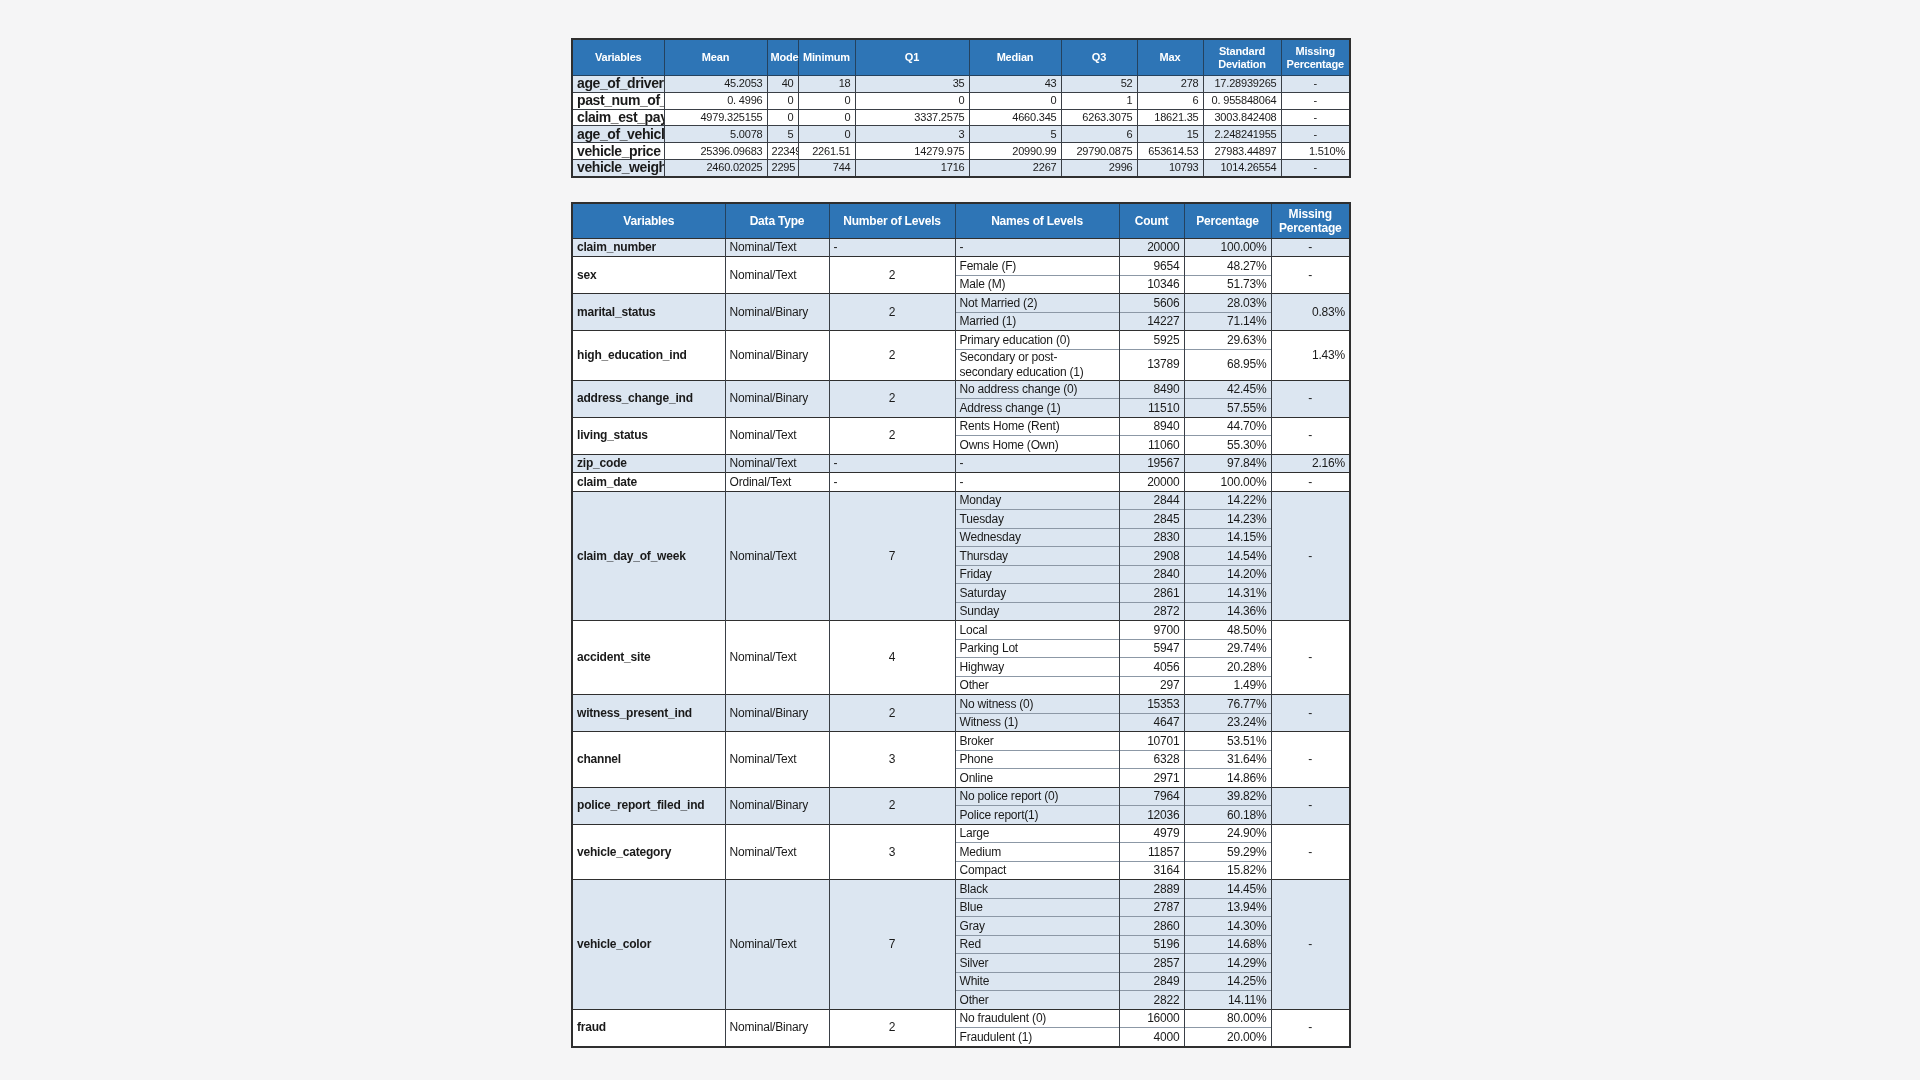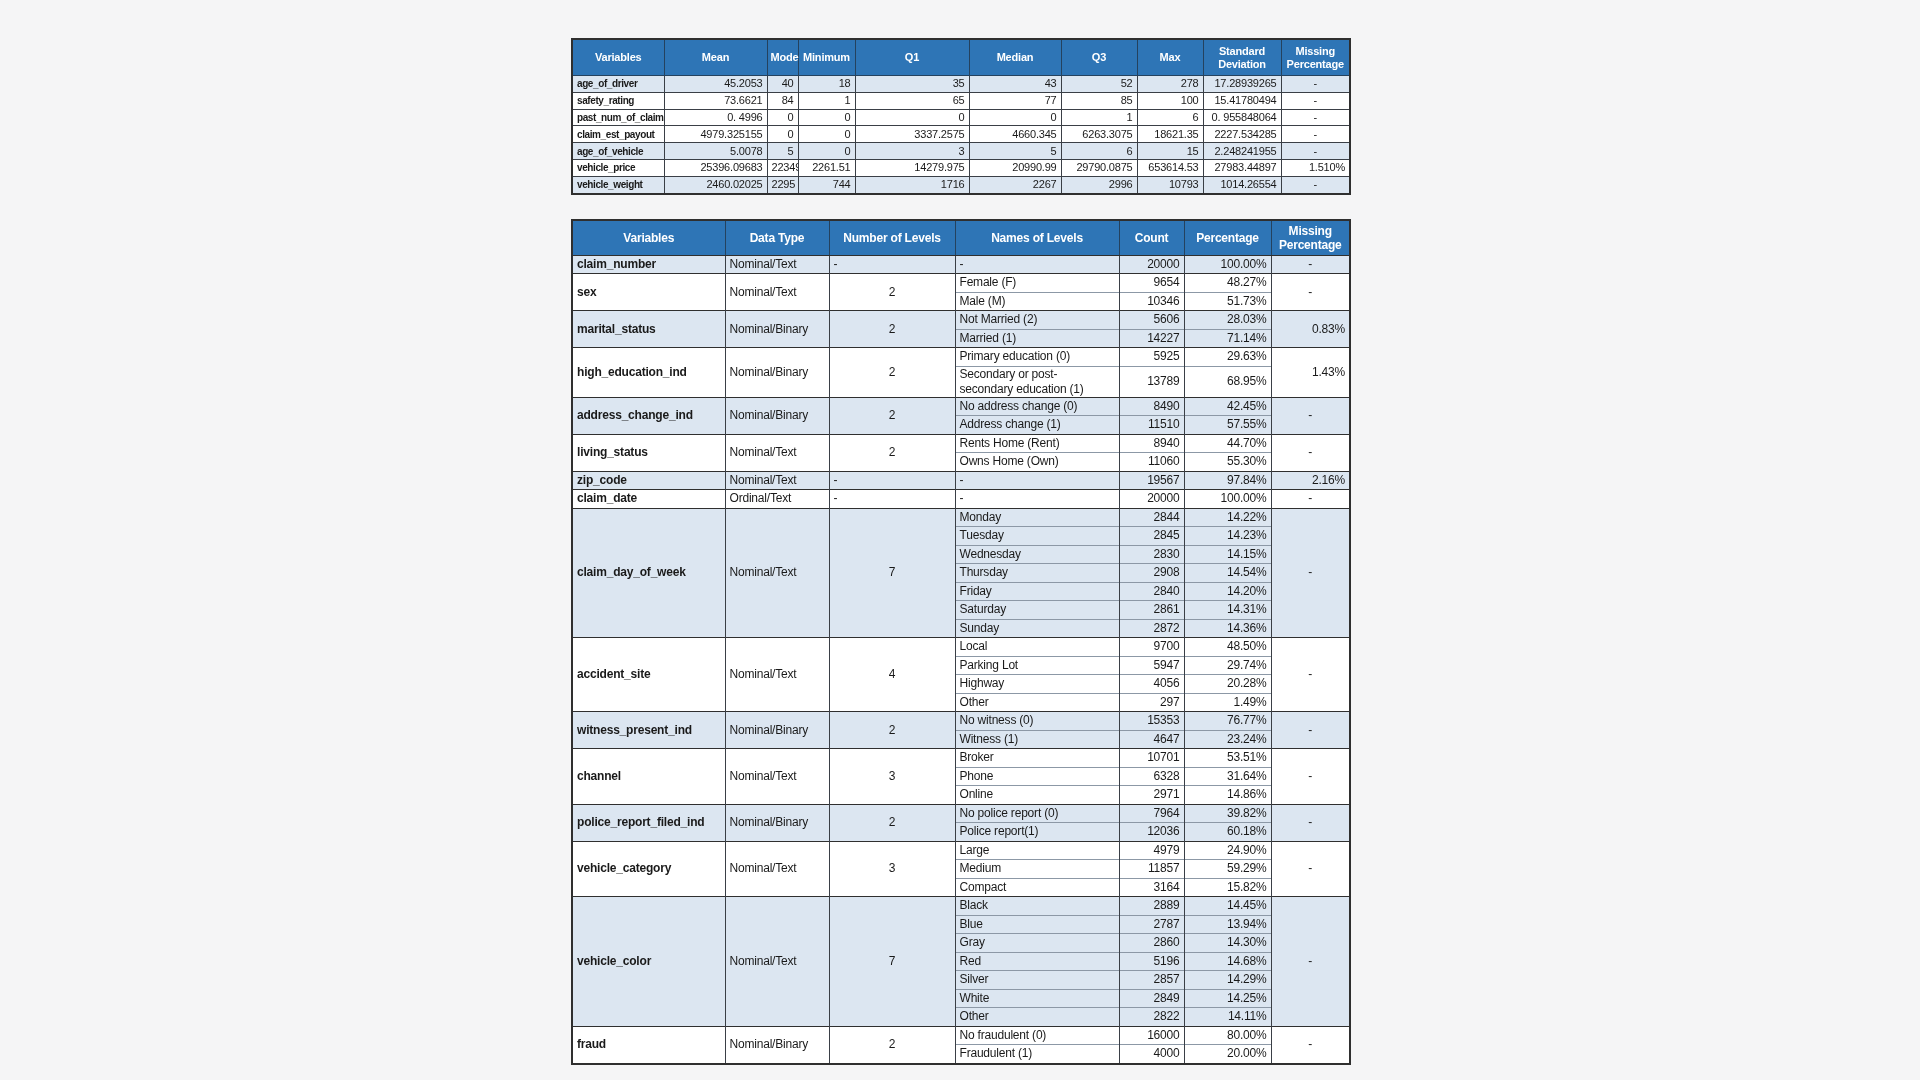--- a/index.html
+++ b/index.html
@@ -52,21 +52,21 @@
 
   
   #summary-table { border: 2px solid #2f2f2f; }
   #summary-table th { height: 31px; font-size: 11px; line-height: 13px; }
   #summary-table td {
     border: 1px solid #3a3f46;
     height: 15.8px;
     font-size: 11px;
     line-height: 13px;
   }
-  #summary-table td.var { font-size: 10px; letter-spacing: -0.4px; }
+  #summary-table td.var { font-size: 14px; letter-spacing: -0.4px; }
 
   
   #levels-table { border: 2px solid #2f2f2f; }
   #levels-table th { height: 30px; font-size: 12px; line-height: 14px; }
   #levels-table td {
     font-size: 12px;
     line-height: 15px;
     height: 17.5px;
     border-left: 1px solid #3a3f46;
     border-right: 1px solid #3a3f46;
@@ -116,53 +116,41 @@
           <td class="num">40</td>
           <td class="num">18</td>
           <td class="num">35</td>
           <td class="num">43</td>
           <td class="num">52</td>
           <td class="num">278</td>
           <td class="num">17.28939265</td>
           <td class="center">-</td>
         </tr>
         <tr class="plain">
-          <td class="var">safety_rating</td>
-          <td class="num">73.6621</td>
-          <td class="num">84</td>
-          <td class="num">1</td>
-          <td class="num">65</td>
-          <td class="num">77</td>
-          <td class="num">85</td>
-          <td class="num">100</td>
-          <td class="num">15.41780494</td>
-          <td class="center">-</td>
-        </tr>
-        <tr class="plain">
           <td class="var">past_num_of_claims</td>
           <td class="num">0. 4996</td>
           <td class="num">0</td>
           <td class="num">0</td>
           <td class="num">0</td>
           <td class="num">0</td>
           <td class="num">1</td>
           <td class="num">6</td>
           <td class="num">0. 955848064</td>
           <td class="center">-</td>
         </tr>
         <tr class="plain">
           <td class="var">claim_est_payout</td>
           <td class="num">4979.325155</td>
           <td class="num">0</td>
           <td class="num">0</td>
           <td class="num">3337.2575</td>
           <td class="num">4660.345</td>
           <td class="num">6263.3075</td>
           <td class="num">18621.35</td>
-          <td class="num">2227.534285</td>
+          <td class="num">3003.842408</td>
           <td class="center">-</td>
         </tr>
         <tr class="band">
           <td class="var">age_of_vehicle</td>
           <td class="num">5.0078</td>
           <td class="num">5</td>
           <td class="num">0</td>
           <td class="num">3</td>
           <td class="num">5</td>
           <td class="num">6</td>

